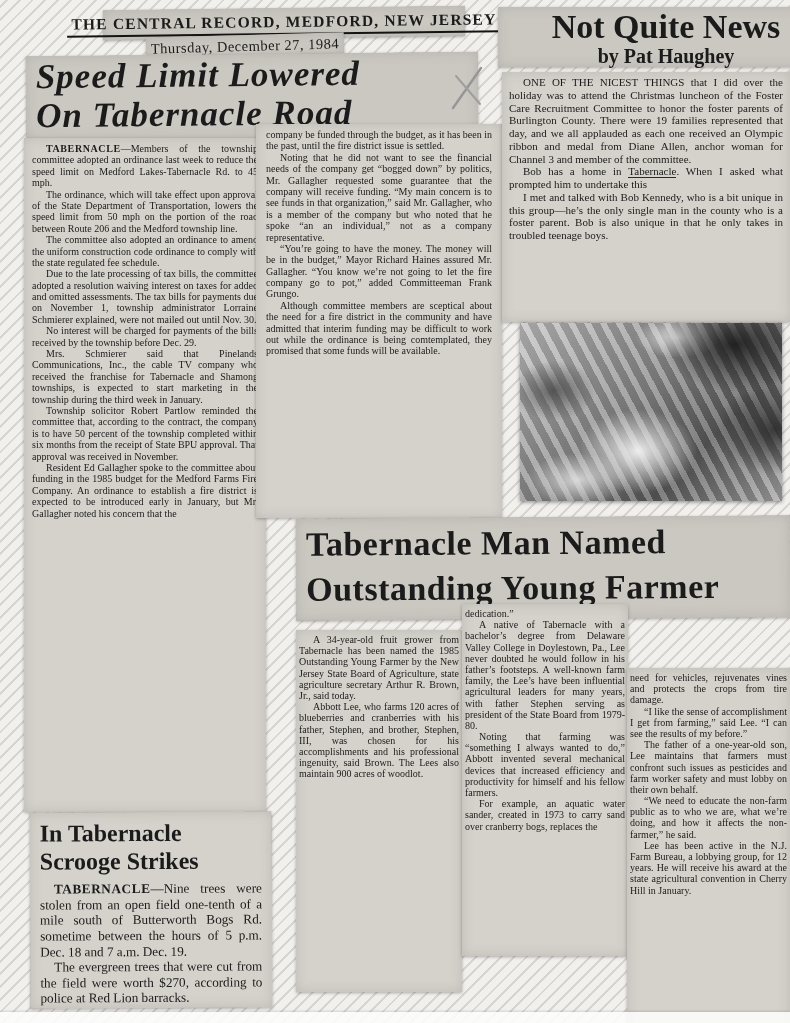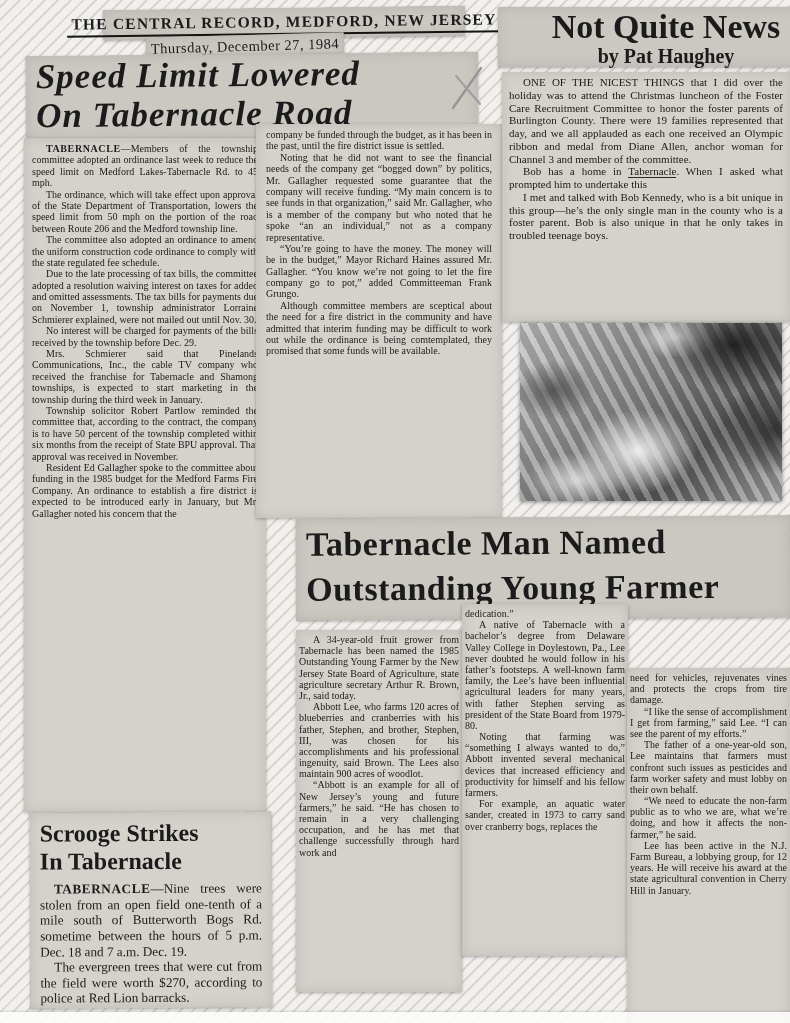--- a/index.html
+++ b/index.html
@@ -140,41 +140,40 @@
   <div class="clip strip farmer-headline-block">
     <h1 class="farmer-headline">
       <span>Tabernacle Man Named</span>
       <span>Outstanding Young Farmer</span>
     </h1>
   </div>
 
   <div class="clip news farmer-col farmer-col1">
     <p>A 34-year-old fruit grower from Tabernacle has been named the 1985 Outstanding Young Farmer by the New Jersey State Board of Agriculture, state agriculture secretary Arthur R. Brown, Jr., said today.</p>
     <p>Abbott Lee, who farms 120 acres of blueberries and cranberries with his father, Stephen, and brother, Stephen, III, was chosen for his accomplishments and his professional ingenuity, said Brown. The Lees also maintain 900 acres of woodlot.</p>
-    <p>“Abbott is an example for all of New Jersey’s young and future farmers,” he said. “He has chosen to remain in a very challenging occupation, and he has met that challenge successfully through hard work and</p>
   </div>
 
   <div class="clip news farmer-col farmer-col2">
     <p class="cont">dedication.”</p>
     <p>A native of Tabernacle with a bachelor’s degree from Delaware Valley College in Doylestown, Pa., Lee never doubted he would follow in his father’s footsteps. A well-known farm family, the Lee’s have been influential agricultural leaders for many years, with father Stephen serving as president of the State Board from 1979-80.</p>
     <p>Noting that farming was “something I always wanted to do,” Abbott invented several mechanical devices that increased efficiency and productivity for himself and his fellow farmers.</p>
     <p>For example, an aquatic water sander, created in 1973 to carry sand over cranberry bogs, replaces the</p>
   </div>
 
   <div class="clip news farmer-col farmer-col3">
     <p class="cont">need for vehicles, rejuvenates vines and protects the crops from tire damage.</p>
-    <p>“I like the sense of accomplishment I get from farming,” said Lee. “I can see the parent of my efforts.”</p>
+    <p>“I like the sense of accomplishment I get from farming,” said Lee. “I can see the results of my before.”</p>
     <p>The father of a one-year-old son, Lee maintains that farmers must confront such issues as pesticides and farm worker safety and must lobby on their own behalf.</p>
     <p>“We need to educate the non-farm public as to who we are, what we’re doing, and how it affects the non-farmer,” he said.</p>
     <p>Lee has been active in the N.J. Farm Bureau, a lobbying group, for 12 years. He will receive his award at the state agricultural convention in Cherry Hill in January.</p>
   </div>
 
   <div class="clip news scrooge-block">
     <h2 class="scrooge-headline">
+      <span>In Tabernacle</span>
       <span>Scrooge Strikes</span>
-      <span>In Tabernacle</span>
     </h2>
     <p><span class="dateline">TABERNACLE</span><span>—Nine trees were stolen from an open field one-tenth of a mile south of Butterworth Bogs Rd. sometime between the hours of 5 p.m. Dec. 18 and 7 a.m. Dec. 19.</span></p>
     <p>The evergreen trees that were cut from the field were worth $270, according to police at Red Lion barracks.</p>
   </div>
 
   <div class="bottom-edge"></div>
 </div>
 
 </body></html>

